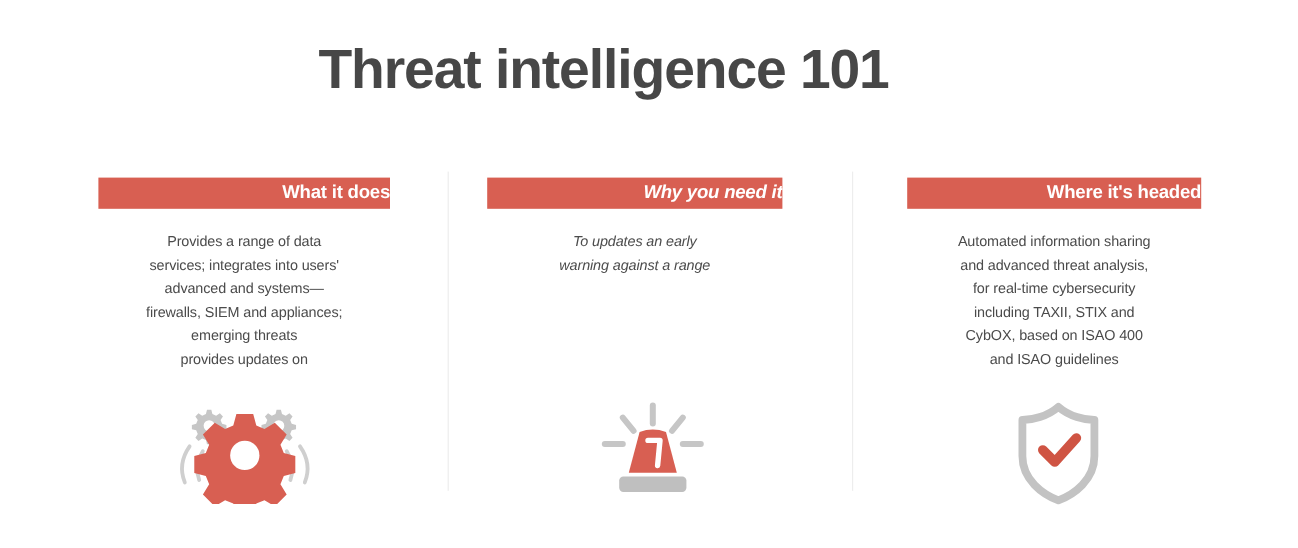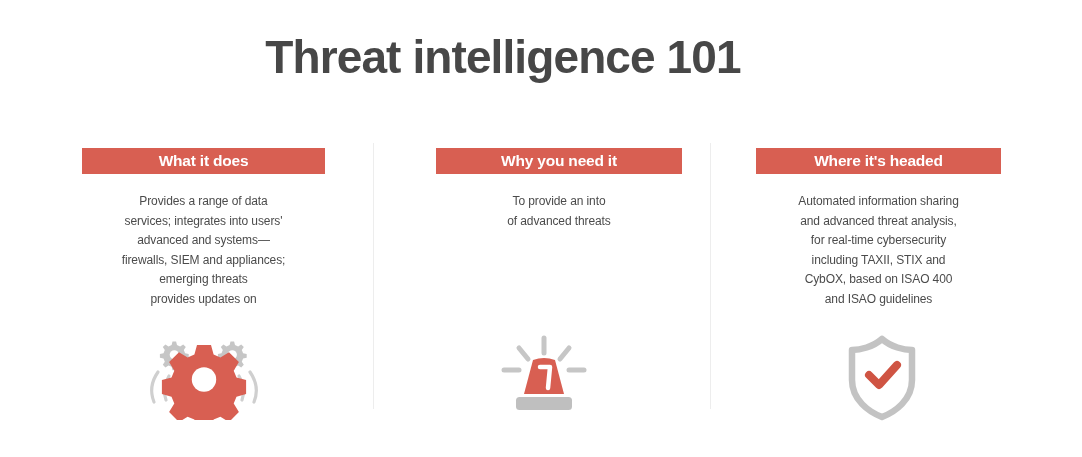--- a/index.html
+++ b/index.html
@@ -40,29 +40,29 @@
     left: 0;
     top: 148px;
     width: 1082px;
     height: 270px;
   }
   .column {
     position: absolute;
     top: 0;
   }
   .col-1 { left: 82px;  width: 243px; }
-  .col-2 { left: 436px; width: 246px; }
+  .col-2 { left: 406px; width: 246px; font-style: italic; }
   .col-3 { left: 756px; width: 245px; }
 
   .col-header {
     background: #d85f52;
     color: #ffffff;
     font-size: 15.5px;
     font-weight: bold;
-    text-align: center;
+    text-align: right;
     height: 26px;
     line-height: 26px;
     letter-spacing: -0.2px;
     white-space: nowrap;
     overflow: hidden;
   }
 
   .col-body {
     margin-top: 18px;
     text-align: center;
@@ -115,22 +115,22 @@
         <span class="ln">advanced and systems—</span>
         <span class="ln">firewalls, SIEM and appliances;</span>
         <span class="ln">emerging threats</span>
         <span class="ln">provides updates on</span>
       </div>
     </div>
 
     <div class="column col-2">
       <div class="col-header">Why you need it</div>
       <div class="col-body">
-        <span class="ln">To provide an into</span>
-        <span class="ln">of advanced threats</span>
+        <span class="ln">To updates an early</span>
+        <span class="ln">warning against a range</span>
       </div>
     </div>
 
     <div class="column col-3">
       <div class="col-header">Where it's headed</div>
       <div class="col-body">
         <span class="ln">Automated information sharing</span>
         <span class="ln">and advanced threat analysis,</span>
         <span class="ln">for real-time cybersecurity</span>
         <span class="ln">including TAXII, STIX and</span>

